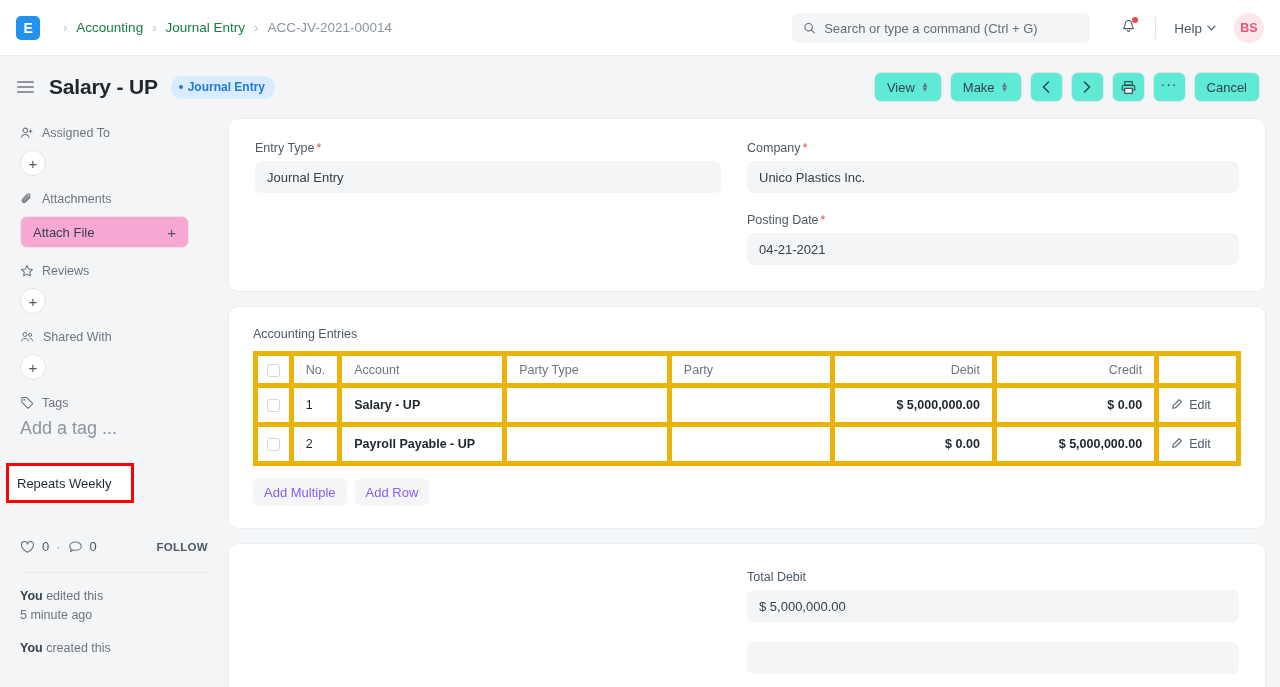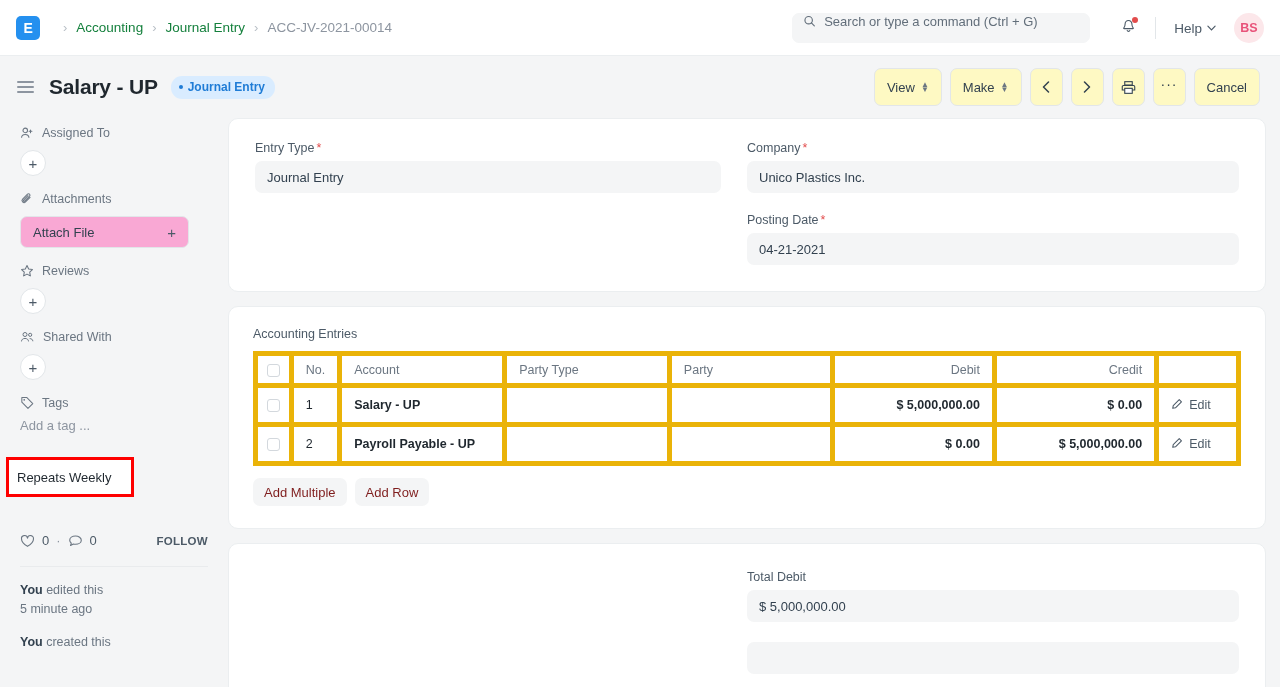--- a/index.html
+++ b/index.html
@@ -34,21 +34,21 @@
   .crumb.last { color: #8d95a0; }
   .crumb-sep { color: #b8bfc6; font-size: 13px; margin: 0 9px; }
 
   .nav-right {
     position: absolute; right: 16px; top: 0; height: 56px;
     display: flex; align-items: center; gap: 0;
   }
   .searchbox {
     width: 298px; height: 30px; background: #f4f5f6;
     border: 1px solid #f4f5f6; border-radius: 7px;
-    display: flex; align-items: flex-start; padding: 0 10px;
+    display: flex; align-items: center; padding: 0 10px;
     gap: 8px;
   }
   .searchbox input {
     border: none; outline: none; background: transparent;
     font-size: 13px; color: #4c5a67; width: 100%;
     font-family: "Liberation Sans", sans-serif;
   }
   .searchbox input::placeholder { color: #626e7a; }
   .bell-wrap { position: relative; margin: 0 14px 0 26px; padding: 4px; cursor: pointer;}
   .bell-dot {
@@ -78,21 +78,21 @@
   .badge {
     margin-left: 13px; background: #d9ecff; color: #1f7cd6;
     font-size: 12px; font-weight: 600;
     padding: 4px 10px 5px 8px; border-radius: 11px;
     display: flex; align-items: center; gap: 5px;
   }
   .badge .dot { width: 4px; height: 4px; border-radius: 50%; background: #1f7cd6; }
 
   .head-actions { position: absolute; right: 20px; display: flex; align-items: center; gap: 8px; }
   .btn {
-    height: 38px; border-radius: 7px; background: #fef9c3;
+    height: 30px; border-radius: 7px; background: #5eead4;
     border: 1px solid #e2e6e9;
     font-size: 13px; color: #32414f; font-weight: 500;
     display: flex; align-items: center; justify-content: center;
     gap: 6px; padding: 0 12px; cursor: pointer;
     font-family: "Liberation Sans", sans-serif;
   }
   .btn.icon-only { width: 33px; padding: 0; }
   .stack-ico { display: flex; flex-direction: column; line-height: 5px; font-size: 8px; color: #6b7682; }
 
   
@@ -110,21 +110,21 @@
     border: 1px solid #e2e6e9; background: #fff;
     display: flex; align-items: center; justify-content: center;
     color: #4c5a67; font-size: 15px; cursor: pointer;
   }
   .attach-btn {
     width: 169px; height: 32px; border: 1px solid #e2e6e9; border-radius: 7px;
     background: #f9a8d4; display: flex; align-items: center;
     justify-content: space-between; padding: 0 12px;
     font-size: 13px; color: #32414f; cursor: pointer;
   }
-  .tag-input { font-size: 13px; color: #8d95a0; cursor: text; margin-top: -2px;}
+  .tag-input { font-size: 18px; color: #8d95a0; cursor: text; margin-top: -2px;}
   .repeats-wrap {
     margin-top: 24px; border: 3px solid #fe0000;
     width: 128px; height: 40px;
     display: flex; align-items: center;
     background: #fff; padding-left: 8px;
     margin-left: -14px;
   }
   .repeats-txt { font-size: 13px; color: #1f272e; }
   .social-row {
     display: flex; align-items: center; margin-top: 36px;
@@ -176,21 +176,21 @@
     border-radius: 3px; background: #fff; display: inline-block;
     vertical-align: middle; cursor: pointer;
   }
   .edit-link {
     display: flex; gap: 6px;
     color: #4c5a67; font-size: 12.5px; cursor: pointer;
   }
   .table-btns { display: flex; gap: 8px; margin-top: 12px; }
   .gbtn {
     background: #f4f5f6; border: none; border-radius: 7px;
-    font-size: 13px; color: #7f1d1d; height: 28px; padding: 0 11px;
+    font-size: 13px; color: #8b5cf6; height: 28px; padding: 0 11px;
     cursor: pointer; font-family: "Liberation Sans", sans-serif;
   }
 </style>
 </head>
 <body>
 
 <div class="navbar">
   <div class="logo">E</div>
   <div class="crumbs">
     <span class="crumb-sep">›</span>

